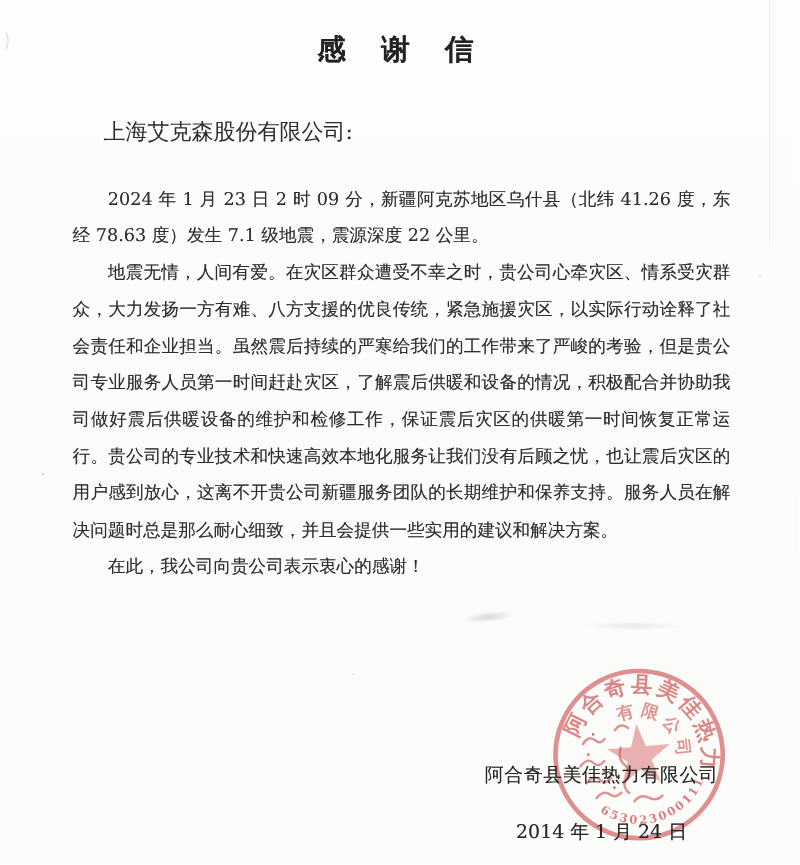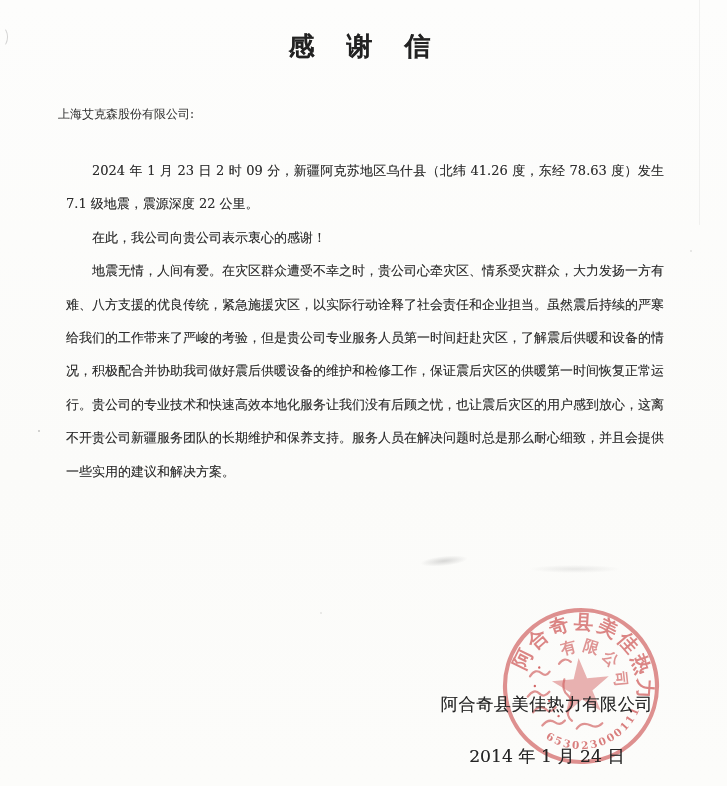--- a/index.html
+++ b/index.html
@@ -14,27 +14,27 @@
   .title{
     margin:0;padding-top:31px;
     text-align:center;
     font-size:26px;line-height:30px;
     font-weight:bold;
     letter-spacing:8px;word-spacing:7px;
     color:#222;
     text-shadow:0 0 0.5px rgba(40,40,40,.6);
   }
   .recipient{
-    margin:45px 66px 0 58px;
-    font-size:12px;
+    margin:45px 66px 0 94px;
+    font-size:20px;
     color:#2b2b2b;
   }
   .body{
     margin:31px 63px 0 66px;
-    font-size:13px;
+    font-size:16px;
     line-height:33.4px;
     text-align:justify;
     color:#2d2d2d;
     text-shadow:0 0 0.4px rgba(50,50,50,.45);
   }
   .body p{margin:0;text-indent:2em;}
   .signature{
     position:absolute;top:692px;right:74px;
     text-align:center;z-index:2;
   }
@@ -81,22 +81,22 @@
 
   <div class="artifact-corner"></div>
   <div class="artifact-edge"></div>
 
   <h1 class="title">感 谢 信</h1>
 
   <div class="recipient">上海艾克森股份有限公司:</div>
 
   <div class="body">
     <p>2024 年 1 月 23 日 2 时 09 分，新疆阿克苏地区乌什县（北纬 41.26 度，东经 78.63 度）发生 7.1 级地震，震源深度 22 公里。</p>
+    <p>地震无情，人间有爱。在灾区群众遭受不幸之时，贵公司心牵灾区、情系受灾群众，大力发扬一方有难、八方支援的优良传统，紧急施援灾区，以实际行动诠释了社会责任和企业担当。虽然震后持续的严寒给我们的工作带来了严峻的考验，但是贵公司专业服务人员第一时间赶赴灾区，了解震后供暖和设备的情况，积极配合并协助我司做好震后供暖设备的维护和检修工作，保证震后灾区的供暖第一时间恢复正常运行。贵公司的专业技术和快速高效本地化服务让我们没有后顾之忧，也让震后灾区的用户感到放心，这离不开贵公司新疆服务团队的长期维护和保养支持。服务人员在解决问题时总是那么耐心细致，并且会提供一些实用的建议和解决方案。</p>
     <p>在此，我公司向贵公司表示衷心的感谢！</p>
-    <p>地震无情，人间有爱。在灾区群众遭受不幸之时，贵公司心牵灾区、情系受灾群众，大力发扬一方有难、八方支援的优良传统，紧急施援灾区，以实际行动诠释了社会责任和企业担当。虽然震后持续的严寒给我们的工作带来了严峻的考验，但是贵公司专业服务人员第一时间赶赴灾区，了解震后供暖和设备的情况，积极配合并协助我司做好震后供暖设备的维护和检修工作，保证震后灾区的供暖第一时间恢复正常运行。贵公司的专业技术和快速高效本地化服务让我们没有后顾之忧，也让震后灾区的用户感到放心，这离不开贵公司新疆服务团队的长期维护和保养支持。服务人员在解决问题时总是那么耐心细致，并且会提供一些实用的建议和解决方案。</p>
   </div>
 
   <div class="smudge1"></div>
   <div class="smudge2"></div>
   <div class="speck" style="left:38px;top:430px;width:2px;height:2px;"></div>
   <div class="speck" style="left:690px;top:250px;width:2px;height:2px;opacity:.5;"></div>
   <div class="speck" style="left:320px;top:612px;width:2px;height:2px;opacity:.4;"></div>
 
   <svg class="stamp" viewBox="-84 -84 168 168" aria-hidden="true">
     <defs>

